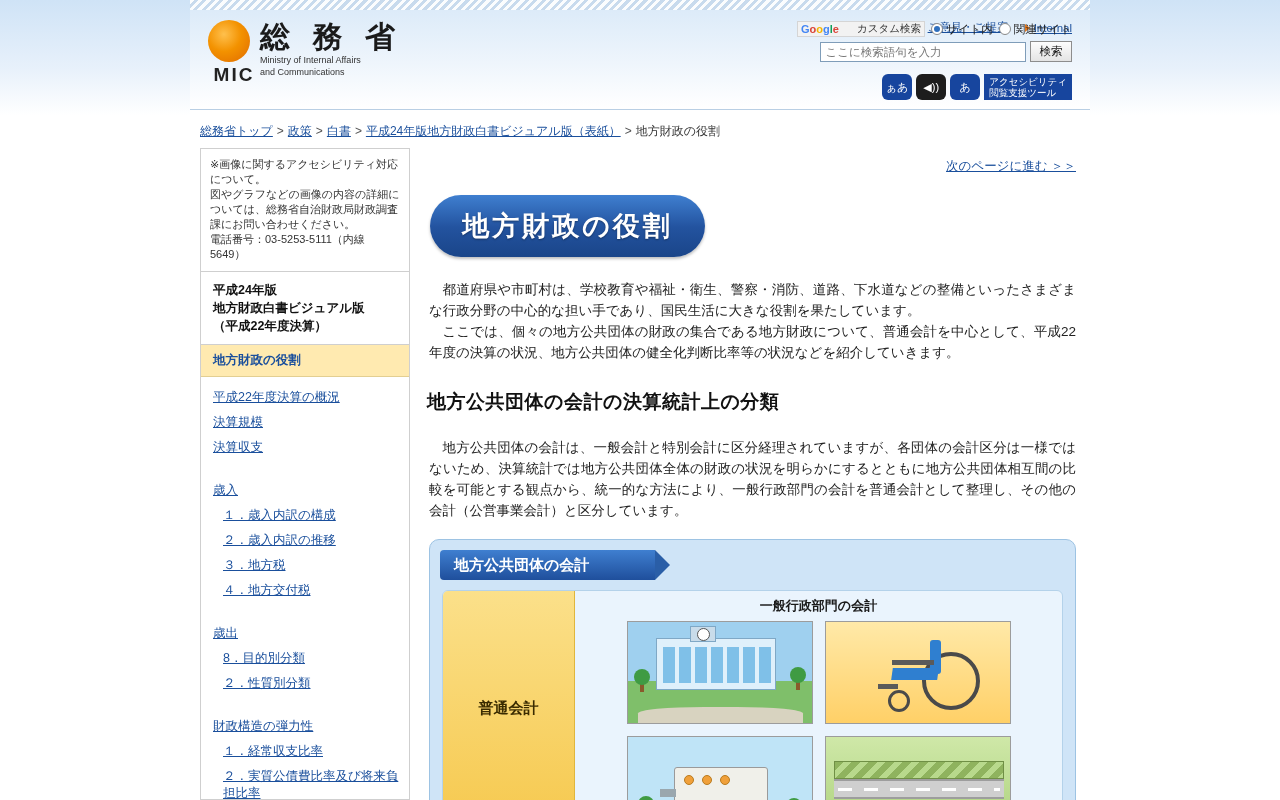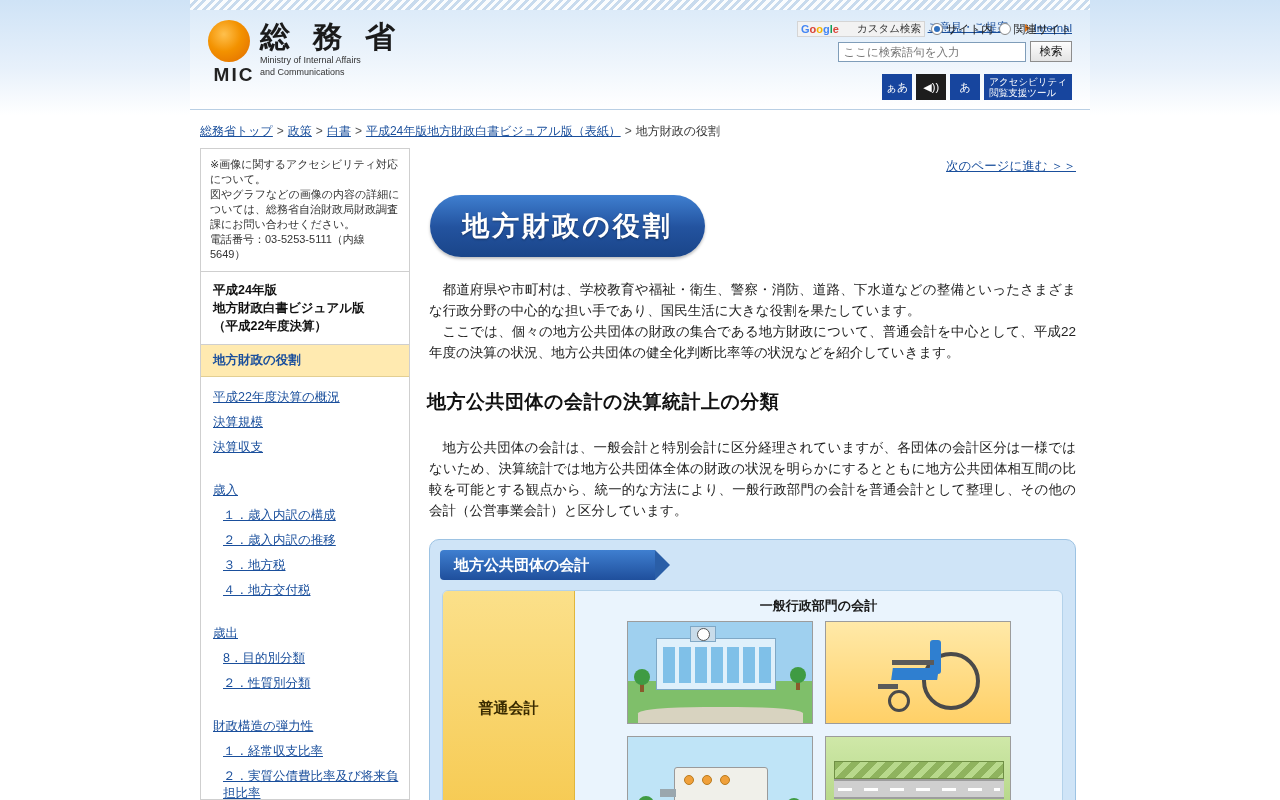--- a/index.html
+++ b/index.html
@@ -96,35 +96,35 @@
     background: #fff; display: inline-block; position: relative;
   }
   .radio.on:after {
     content: ""; position: absolute; left: 2px; top: 2px; width: 6px; height: 6px;
     border-radius: 50%; background: #2f6fbd;
   }
   .search-row2 {
     position: absolute; right: 18px; top: 41px;
   }
   .search-input {
-    width: 188px; height: 20px; border: 1px solid #7f9db9; background: #fff;
+    width: 206px; height: 20px; border: 1px solid #7f9db9; background: #fff;
     font-size: 11.5px; color: #777; padding: 0 4px; vertical-align: middle; margin-left: 36px;
   }
   .search-btn {
     width: 42px; height: 21px; font-size: 11.5px; border: 1px solid #8d8d8d;
     background: linear-gradient(to bottom,#fdfdfd,#e4e4e4); color: #111; cursor: pointer;
   }
   .a11y-row {
     position: absolute; right: 18px; top: 74px;
     display: flex; align-items: center; gap: 4px;
   }
   .a11y-btn {
     height: 26px; min-width: 30px; background: #17459e; color: #fff;
     display: flex; align-items: center; justify-content: center;
-    font-size: 11px; padding: 0 4px;
+    font-size: 11px; padding: 0 4px; border-radius: 6px;
   }
   .a11y-btn.wide { background: #1d1d1d; }
   .a11y-tool {
     height: 26px; background: #17459e; color: #fff; font-size: 9.5px;
     display: flex; flex-direction: column; justify-content: center; padding: 4px 5px; line-height: 11px;
   }
 
   
   .breadcrumb {
     position: absolute; left: 200px; top: 123px; width: 880px;

